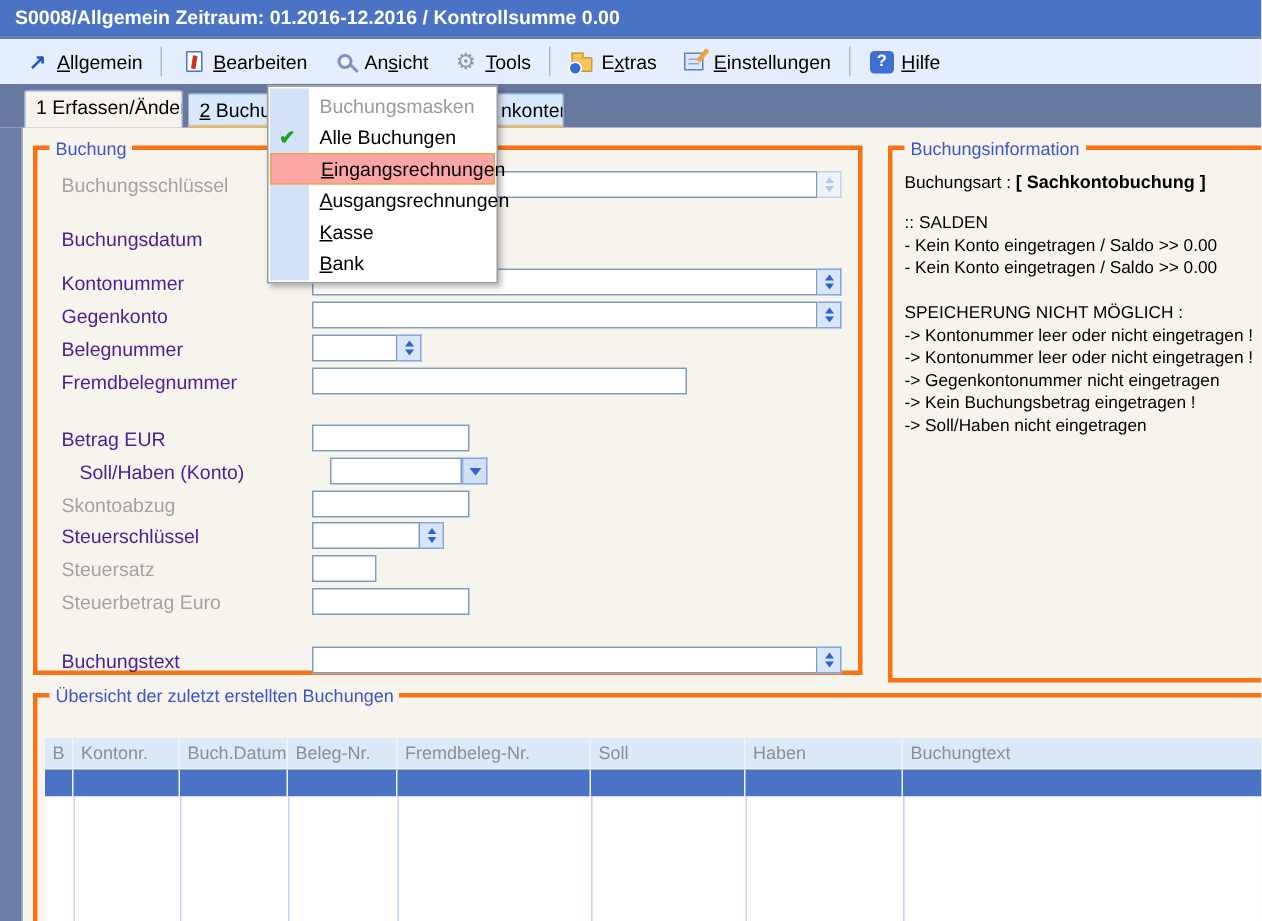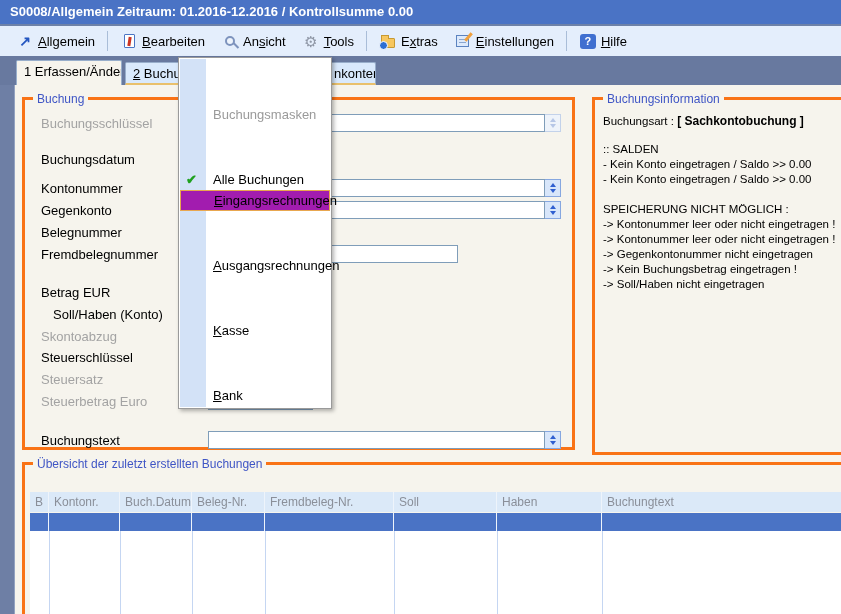--- a/index.html
+++ b/index.html
@@ -49,21 +49,21 @@
   .panel { position:absolute; border:3px solid #f97316; }
   .panel-legend { position:absolute; top:-8px; left:8px; background:#f6f4ed; padding:0 4px;
     font-size:12px; color:#3f55c5; line-height:15px; white-space:nowrap; }
 
   #panel-buchung { left:22px; top:97px; width:553px; height:353px; }
   #panel-info    { left:592px; top:97px; width:253px; height:358px; }
   #panel-grid    { left:22px; top:462px; width:830px; height:158px; }
 
   
   .frow { position:absolute; left:16px; display:flex; align-items:center; height:18px; }
-  .flabel { width:167px; font-size:13px; color:#000000; }
+  .flabel { width:167px; font-size:13px; color:#4c1d95; }
   .flabel.dis { color:#a3a3a3; }
   .fgroup { display:flex; height:18px; }
   .txt { height:18px; border:1px solid #7f9db9; background:#fff; min-width:0; padding:0 3px;
     font-family:"Liberation Sans",sans-serif; font-size:12px; flex:1; }
   .spin { width:16px; height:18px; border:1px solid #86a7e0; border-left:none; background:#d8e6fa;
     display:flex; flex-direction:column; align-items:center; justify-content:center; gap:2px; }
   .spin i { width:0; height:0; border-left:3px solid transparent; border-right:3px solid transparent; display:block; }
   .spin .up { border-bottom:4px solid #2f5fd0; }
   .spin .dn { border-top:4px solid #2f5fd0; }
   .spin.dis { background:#eef3fa; border-color:#c3d2ea; }
@@ -92,23 +92,23 @@
   .gsel .gcell { border-right:1px solid #eef4fb; }
   .gc0 { width:19px; } .gc1 { width:71px; } .gc2 { width:72px; } .gc3 { width:73px; }
   .gc4 { width:129px; } .gc5 { width:103px; } .gc6 { width:105px; } .gc7 { flex:1; }
   .glines { position:absolute; left:0; right:0; top:39px; bottom:0; background:#fff; }
   .vline { position:absolute; top:0; bottom:0; width:1px; background:#c5d6f2; }
 
   
   .cmenu { position:absolute; left:178px; top:57px; width:154px; z-index:60; background:#fff;
     border:1px solid #9a9a9a; box-shadow:2px 2px 4px rgba(0,0,0,0.3); padding:2px 0; }
   .cmenu-gutter { position:absolute; left:1px; top:1px; bottom:1px; width:26px; background:#d3e2f7; }
-  .cm-item { position:relative; height:21px; line-height:21px; padding-left:34px; font-size:13px; color:#000; white-space:nowrap;margin-top:44px; }
+  .cm-item { position:relative; height:21px; line-height:21px; padding-left:34px; font-size:13px; color:#000; white-space:nowrap; }
   .cm-item.dis { color:#9a9a9a; }
-  .cm-item.hl { background:#a21caf; border:1px solid #e8a74f; line-height:19px; margin:0 1px; padding-left:33px; }
+  .cm-item.hl { background:#fca5a5; border:1px solid #e8a74f; line-height:19px; margin:0 1px; padding-left:33px; }
   .cm-item u { text-decoration:underline; }
   .cm-check { position:absolute; left:7px; top:0; color:#1fa11f; font-weight:bold; font-size:13px; }
 </style>
 </head>
 <body>
 
 <div class="screen">
 
   <div class="titlebar">
     <span>S0008/Allgemein Zeitraum: 01.2016-12.2016 / Kontrollsumme 0.00</span>

